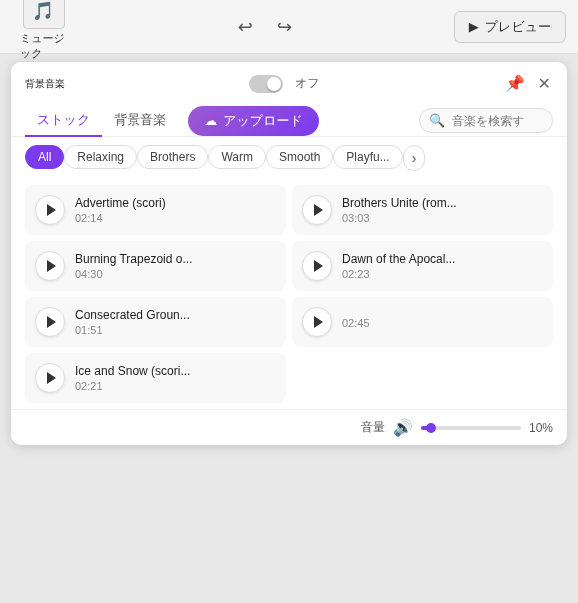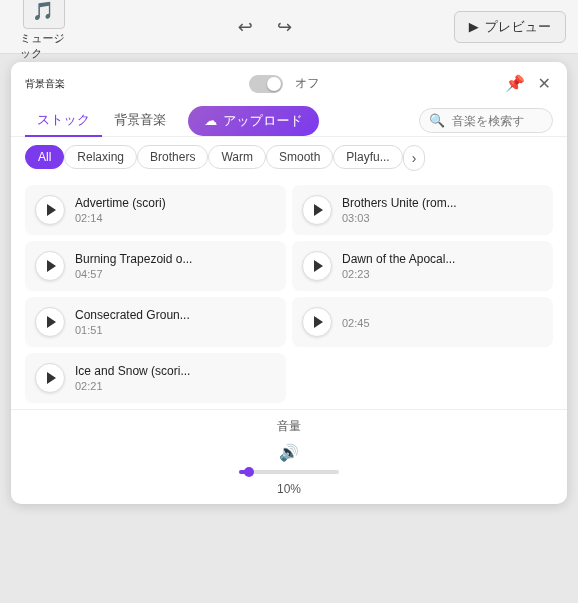--- a/index.html
+++ b/index.html
@@ -280,21 +280,20 @@
     }
 
     
     .panel-footer {
       display: flex;
       align-items: center;
       justify-content: flex-end;
       padding: 8px 14px;
       border-top: 1px solid #eee;
       gap: 8px;
-      flex-direction: column;
     }
     .volume-label {
       font-size: 12px;
       color: #555;
     }
     .volume-icon {
       color: #7c3aed;
       font-size: 16px;
     }
     .volume-slider-track {
@@ -404,21 +403,21 @@
         <div class="music-duration">03:03</div>
       </div>
     </div>
 
     <div class="music-item">
       <div class="play-btn">
         <div class="play-icon"></div>
       </div>
       <div class="music-info">
         <div class="music-name">Burning Trapezoid o...</div>
-        <div class="music-duration">04:57</div>
+        <div class="music-duration">04:30</div>
       </div>
     </div>
 
     <div class="music-item">
       <div class="play-btn">
         <div class="play-icon"></div>
       </div>
       <div class="music-info">
         <div class="music-name">Dawn of the Apocal...</div>
         <div class="music-duration">02:23</div>

